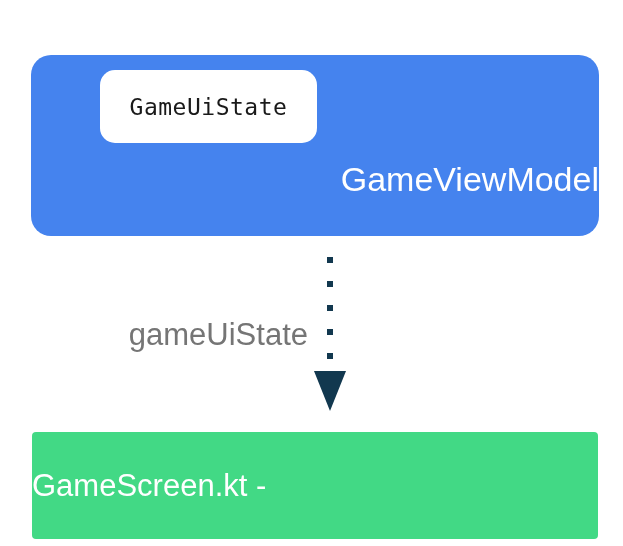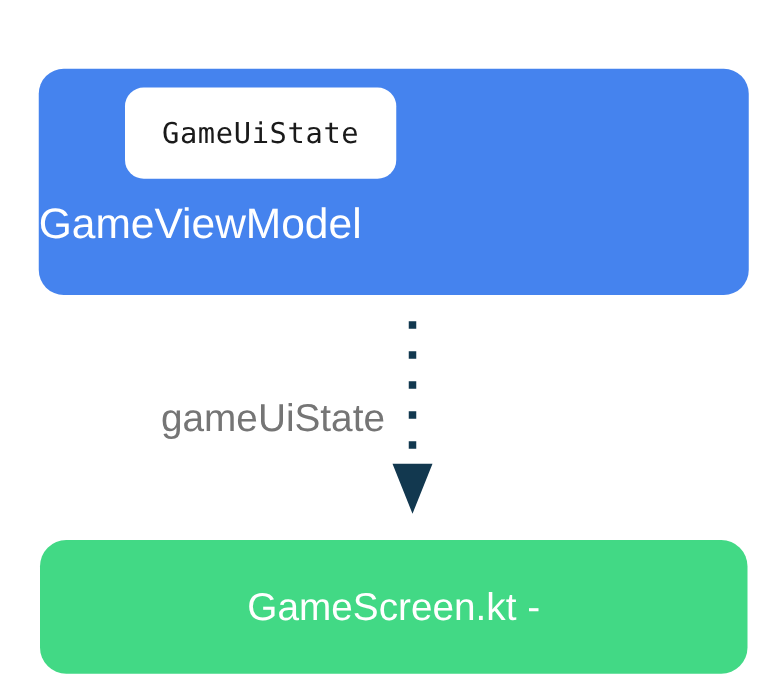--- a/index.html
+++ b/index.html
@@ -39,21 +39,21 @@
   .chip-label {
     font-family: "DejaVu Sans Mono", monospace;
     font-size: 23px;
     letter-spacing: 0.5px;
   }
   .vm-title {
     position: absolute;
     left: 0;
     right: 0;
     top: 104px;
-    text-align: left;
+    text-align: right;
     font-size: 34px;
     line-height: 40px;
     font-weight: 400;
   }
   
   .flow-label {
     position: absolute;
     top: 288px;
     right: 315px;
     font-size: 31px;
@@ -82,24 +82,24 @@
     border-top: 40px solid #12384F;
     margin-top: -6px;
   }
   
   .screen-box {
     position: absolute;
     left: 32px;
     top: 403px;
     width: 566px;
     height: 107px;
-    border-radius: 21px;
+    border-radius: 4px;
     display: flex;
     flex-direction: column;
-    align-items: center;
+    align-items: flex-start;
     justify-content: center;
   }
   .screen-title {
     text-align: center;
     font-size: 31px;
     line-height: 42px;
     font-weight: 400;
   }
 </style>
 </head>

